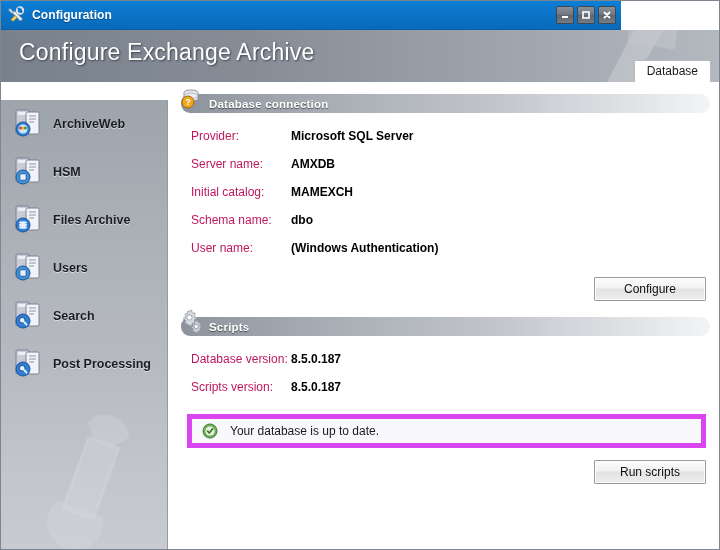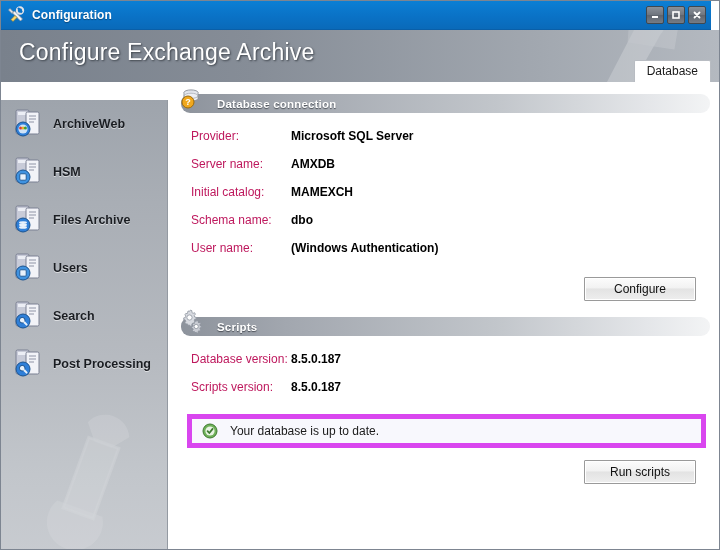--- a/index.html
+++ b/index.html
@@ -16,21 +16,21 @@
     position: relative;
     width: 720px; height: 550px;
     background: #ffffff;
     border: 1px solid #7d8591;
     overflow: hidden;
   }
 
   
   .titlebar {
     position: absolute; top: 0; left: 0;
-    width: 710px; height: 29px;
+    width: 620px; height: 29px;
     background: linear-gradient(to bottom, #0c7fd4 0%, #0a72c6 55%, #0a6ab9 100%);
     display: flex; align-items: center;
     border-bottom: 1px solid #0a5fa8;
   }
   .title-icon {
     width: 18px; height: 18px;
     margin-left: 6px; margin-right: 7px;
     position: relative; flex: none;
   }
   .title-text {
@@ -158,21 +158,21 @@
     background: linear-gradient(to right, #8d939c 0%, #a2a7af 20%, #c2c6cb 60%, #e4e6e9 88%, #f3f4f5 100%);
     border-radius: 9px;
     display: flex; align-items: center;
   }
   .section-head .sec-icon {
     position: absolute;
     left: -2px; top: -8px;
     width: 26px; height: 26px;
   }
   .section-head .sec-title {
-    margin-left: 36px;
+    margin-left: 28px;
     font-size: 11.5px;
     font-weight: bold;
     color: #ffffff;
     text-shadow: 0 1px 1px rgba(60,65,72,.85);
     letter-spacing: .2px;
   }
 
   .field-row {
     display: flex;
     align-items: baseline;
@@ -197,21 +197,21 @@
     border: 1px solid #9a9a9a;
     border-radius: 1px;
     padding: 4px 0;
     width: 112px;
     text-align: center;
     cursor: pointer;
     box-shadow: inset 0 0 0 1px #ffffff;
   }
   .btn-row {
     display: flex; justify-content: flex-end;
-    padding-right: 24px;
+    padding-right: 14px;
   }
 
   .status-box {
     margin: 6px 14px 0 18px;
     border: 5px solid #d946ef;
     background: #f8f8fd;
     height: 34px;
     display: flex; align-items: center;
     padding-left: 10px;
   }

